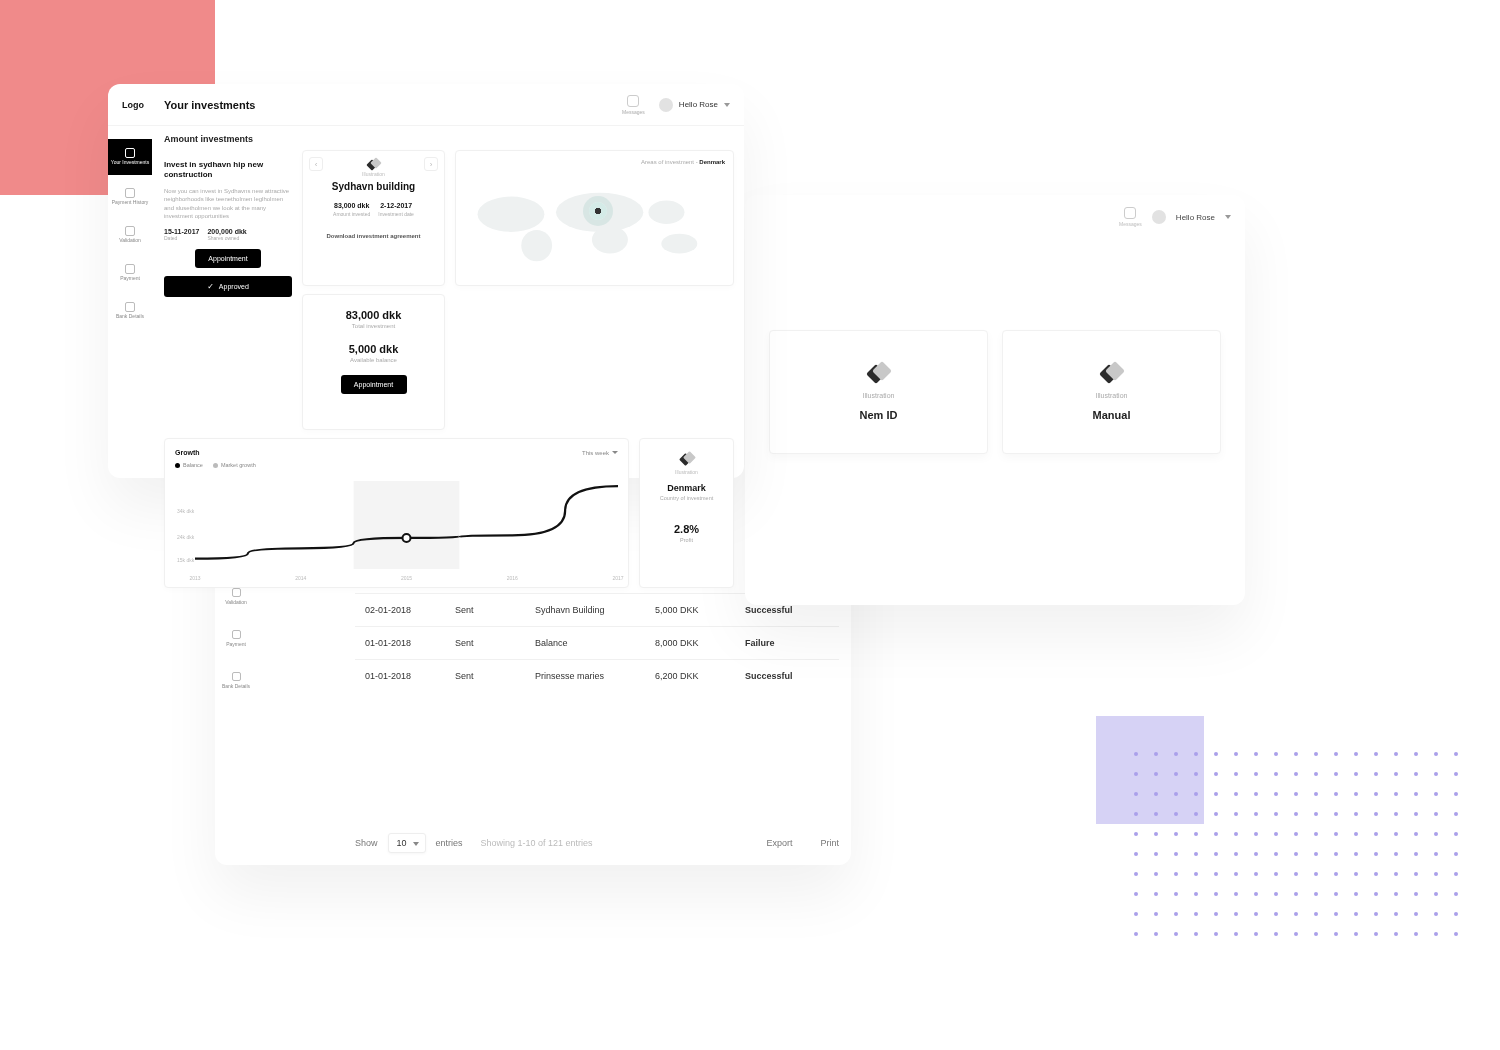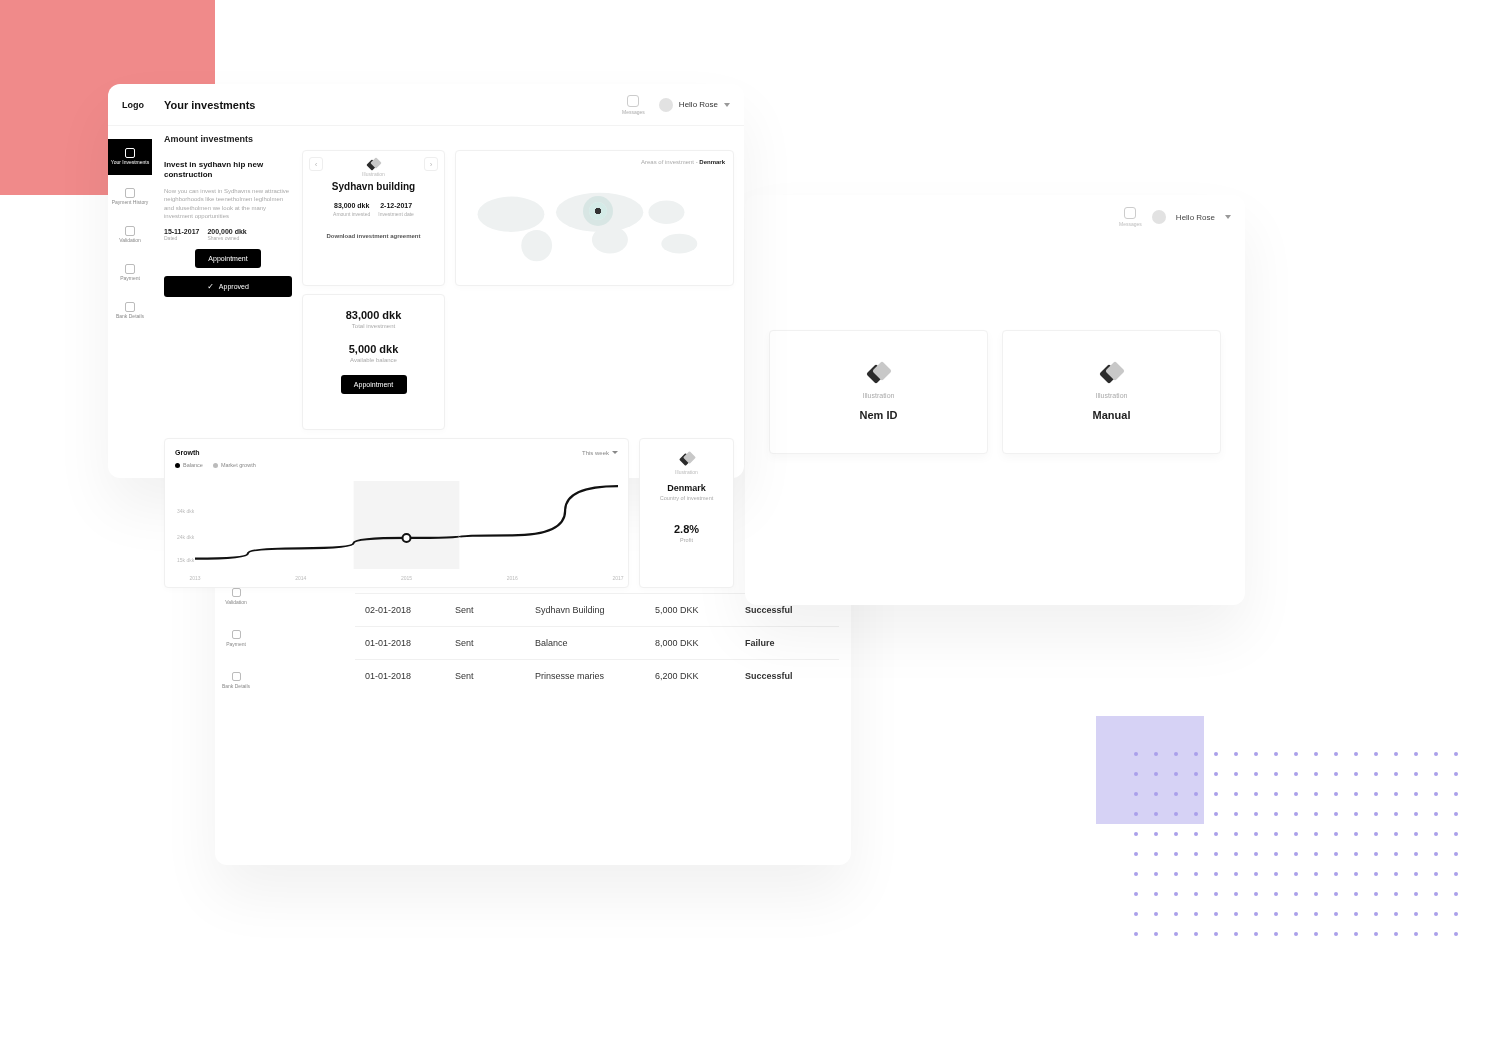--- a/index.html
+++ b/index.html
@@ -419,20 +419,29 @@
             <span>01-01-2018</span>
             <span>Sent</span>
             <span>Prinsesse maries</span>
             <span>6,200 DKK</span>
             <span class="st-success">Successful</span>
           </div>
         </div>
     </div>
   </div>
 
+  <div class="pay-footer">
+    <span>Show</span>
+    <span class="entries-sel">10</span>
+    <span>entries</span>
+    <span style="color:#bbb; margin-left:8px;">Showing 1-10 of 121 entries</span>
+    <span class="spacer"></span>
+    <span>Export</span>
+    <span style="margin-left:18px;">Print</span>
+  </div>
 </div>
 
 <div class="window win-validate">
   <div class="val-header">
     <div style="display:flex;flex-direction:column;align-items:center;gap:2px;">
       <span class="msg-icon"></span>
       <span style="font-size:5px;color:#bbb">Messages</span>
     </div>
     <span class="avatar"></span>
     <span>Hello Rose</span>

